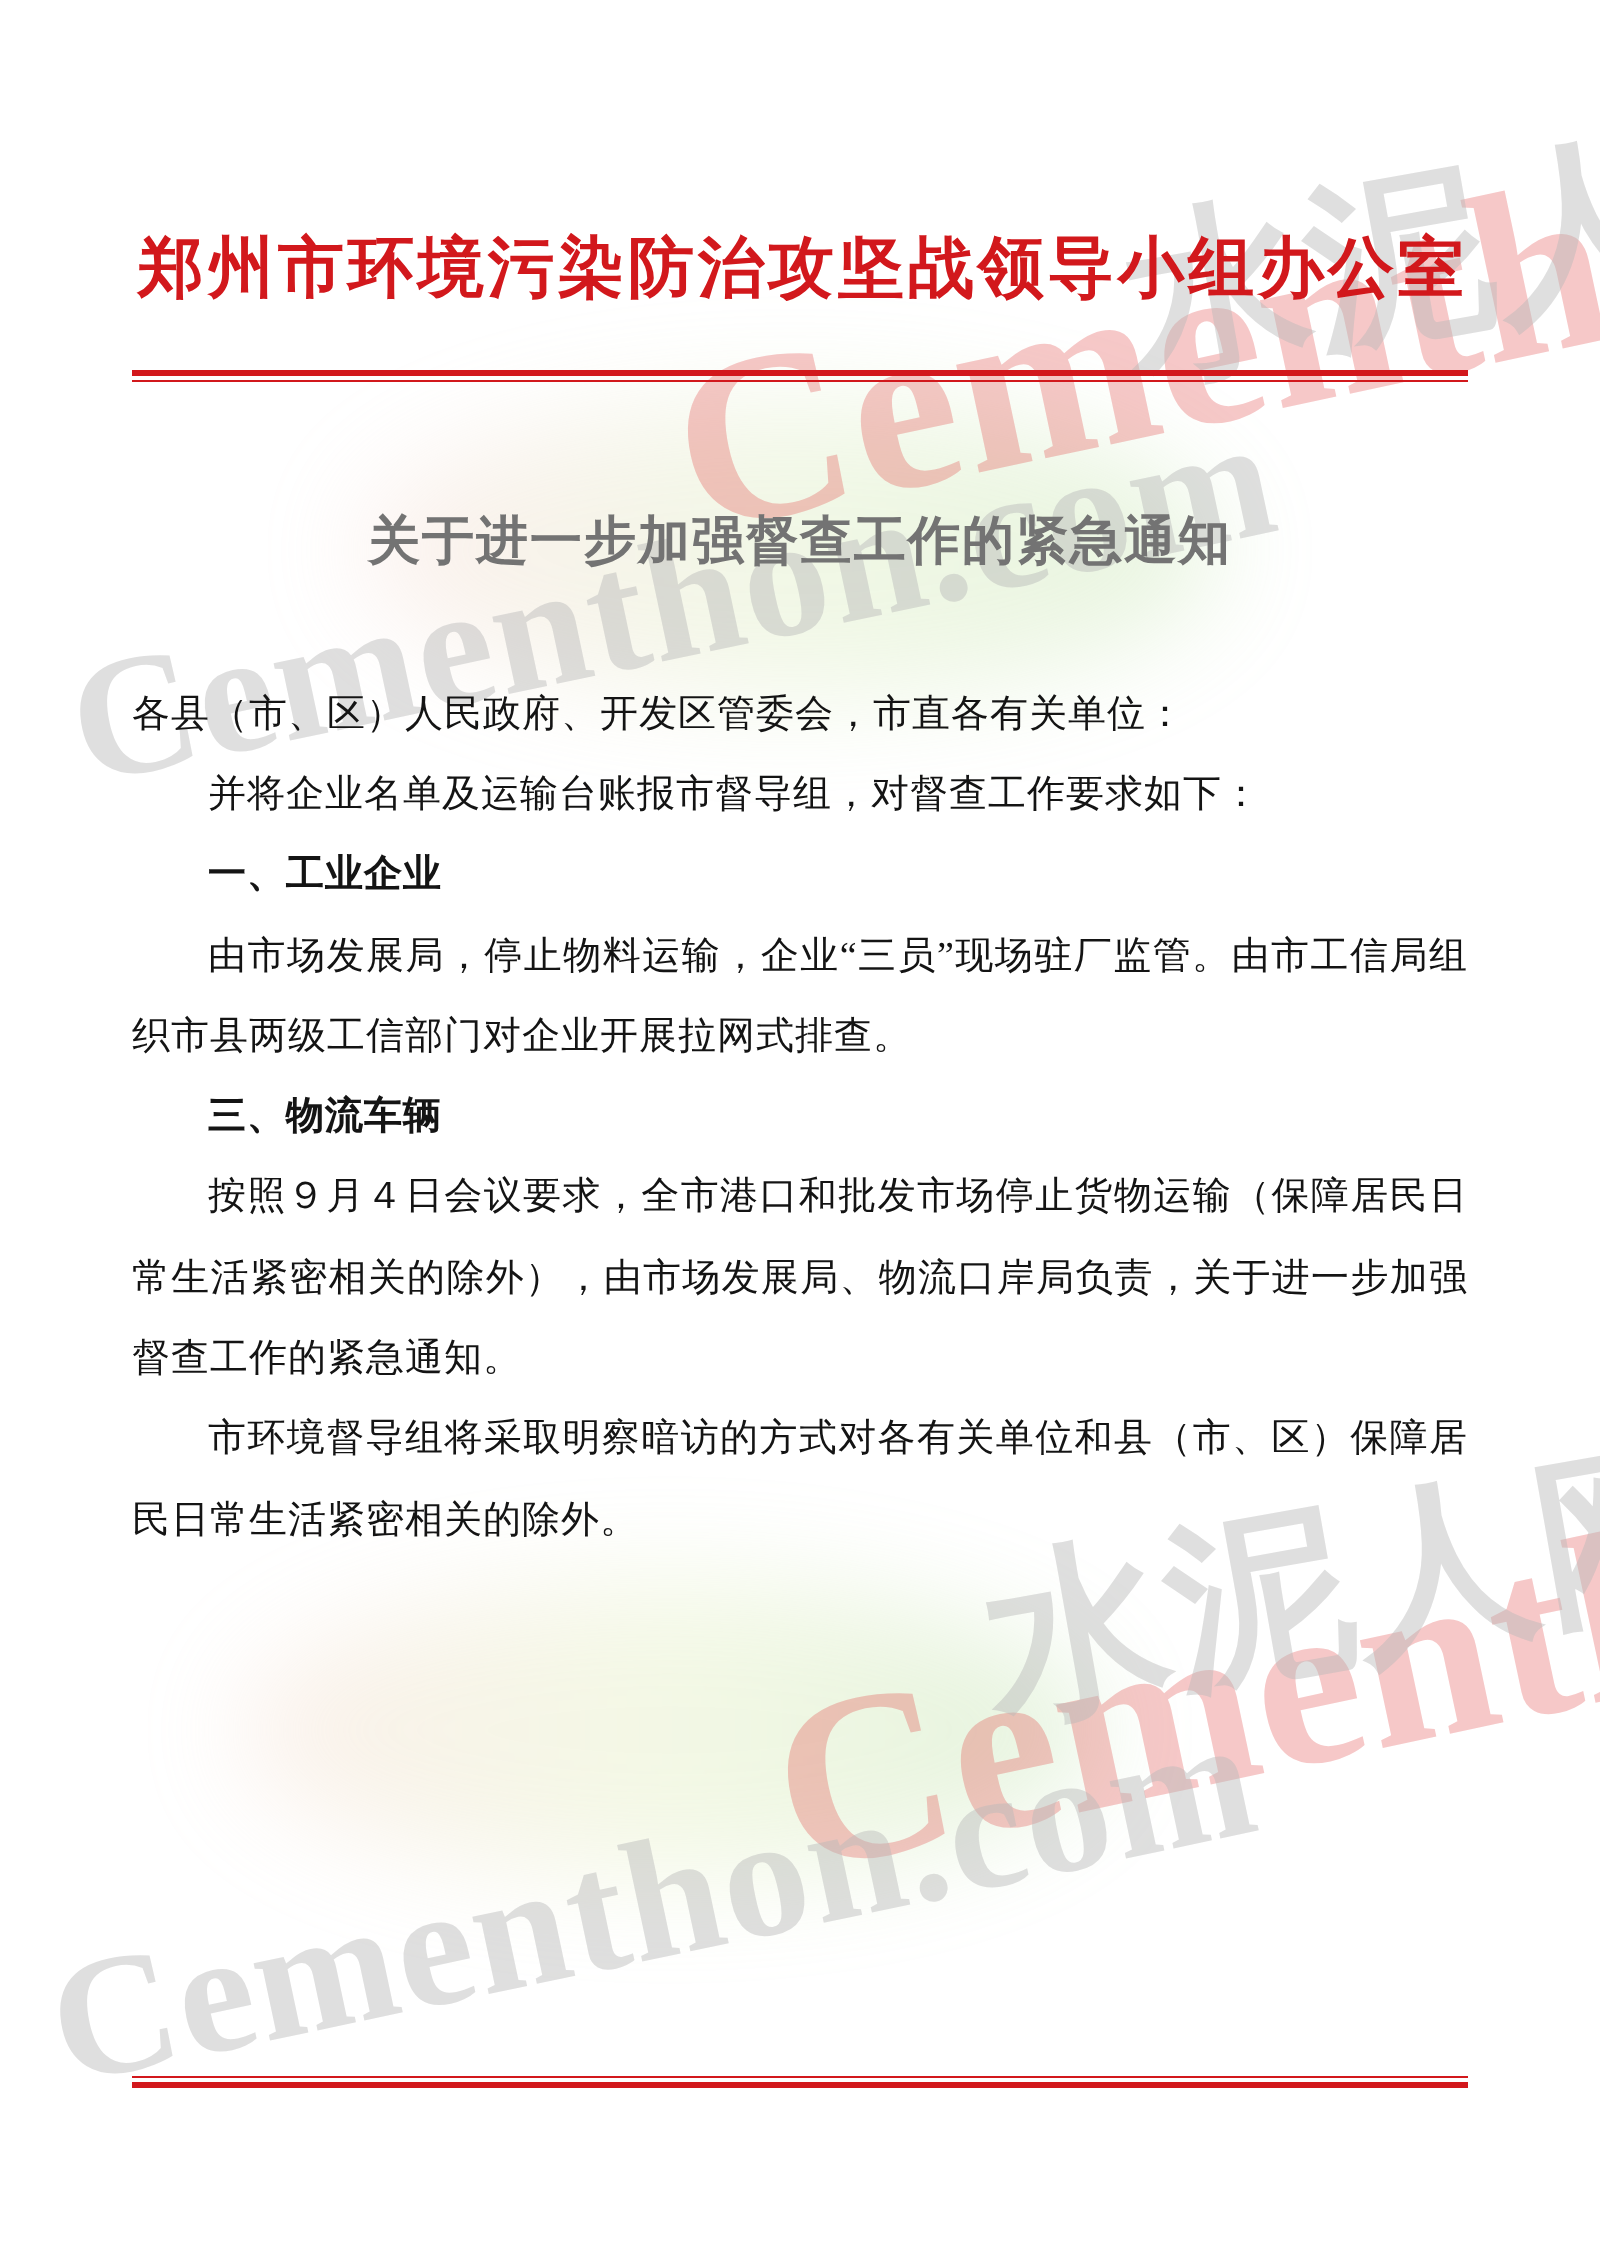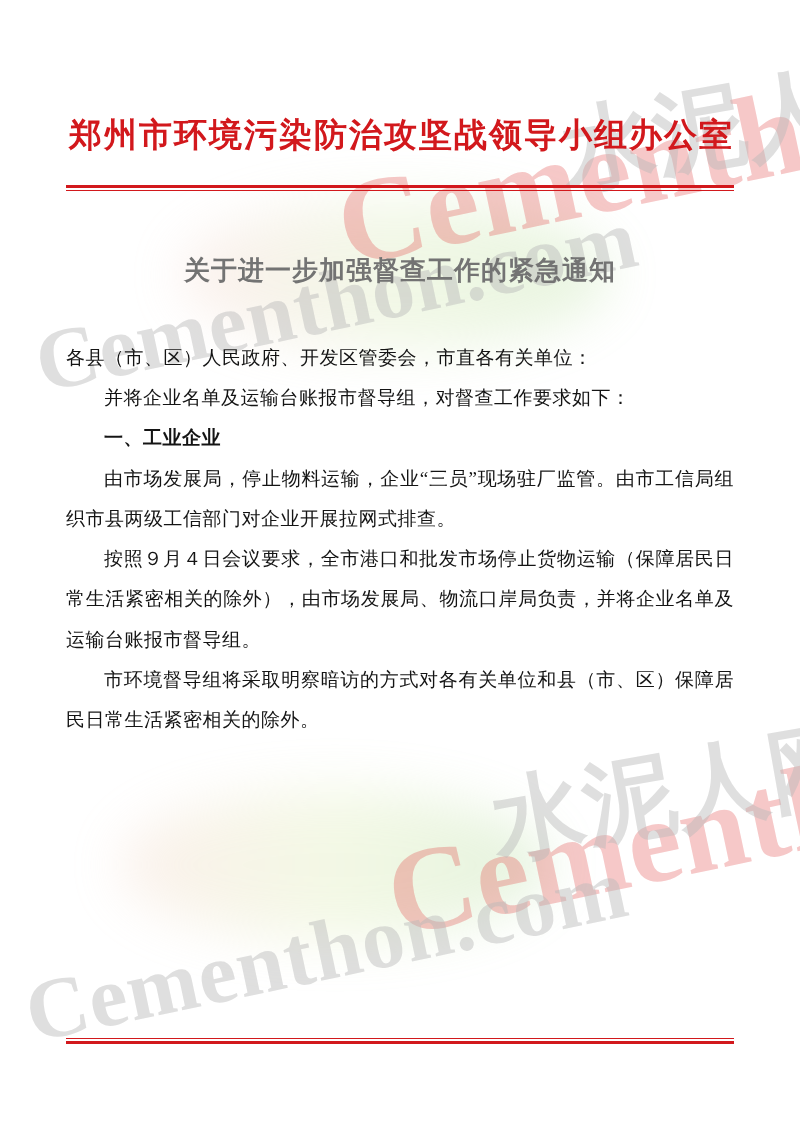--- a/index.html
+++ b/index.html
@@ -196,21 +196,22 @@
   <div class="doc-title">关于进一步加强督查工作的紧急通知</div>
 
   <div class="body-text">
     <p>各县（市、区）人民政府、开发区管委会，市直各有关单位：</p>
     <p class="indent">并将企业名单及运输台账报市督导组，对督查工作要求如下：</p>
 
     <p class="section-head">一、工业企业</p>
     <p class="indent">由市场发展局，停止物料运输，企业“三员”现场驻厂监管。由市工信局组织市县两级工信部门对企业开展拉网式排查。</p>
 
 
-    <p class="indent">按照９月４日会议要求，全市港口和批发市场停止货物运输（保障居民日常生活紧密相关的除外），由市场发展局、物流口岸局负责，并将企业名单及运输台账报市督导组。</p>
+    <p class="section-head">三、物流车辆</p>
+    <p class="indent">按照９月４日会议要求，全市港口和批发市场停止货物运输（保障居民日常生活紧密相关的除外），由市场发展局、物流口岸局负责，关于进一步加强督查工作的紧急通知。</p>
 
     <p class="indent">市环境督导组将采取明察暗访的方式对各有关单位和县（市、区）保障居民日常生活紧密相关的除外。</p>
   </div>
 
   <div class="bottom-rule">
     <div class="thin"></div>
     <div class="thick"></div>
   </div>
 </div>
 

